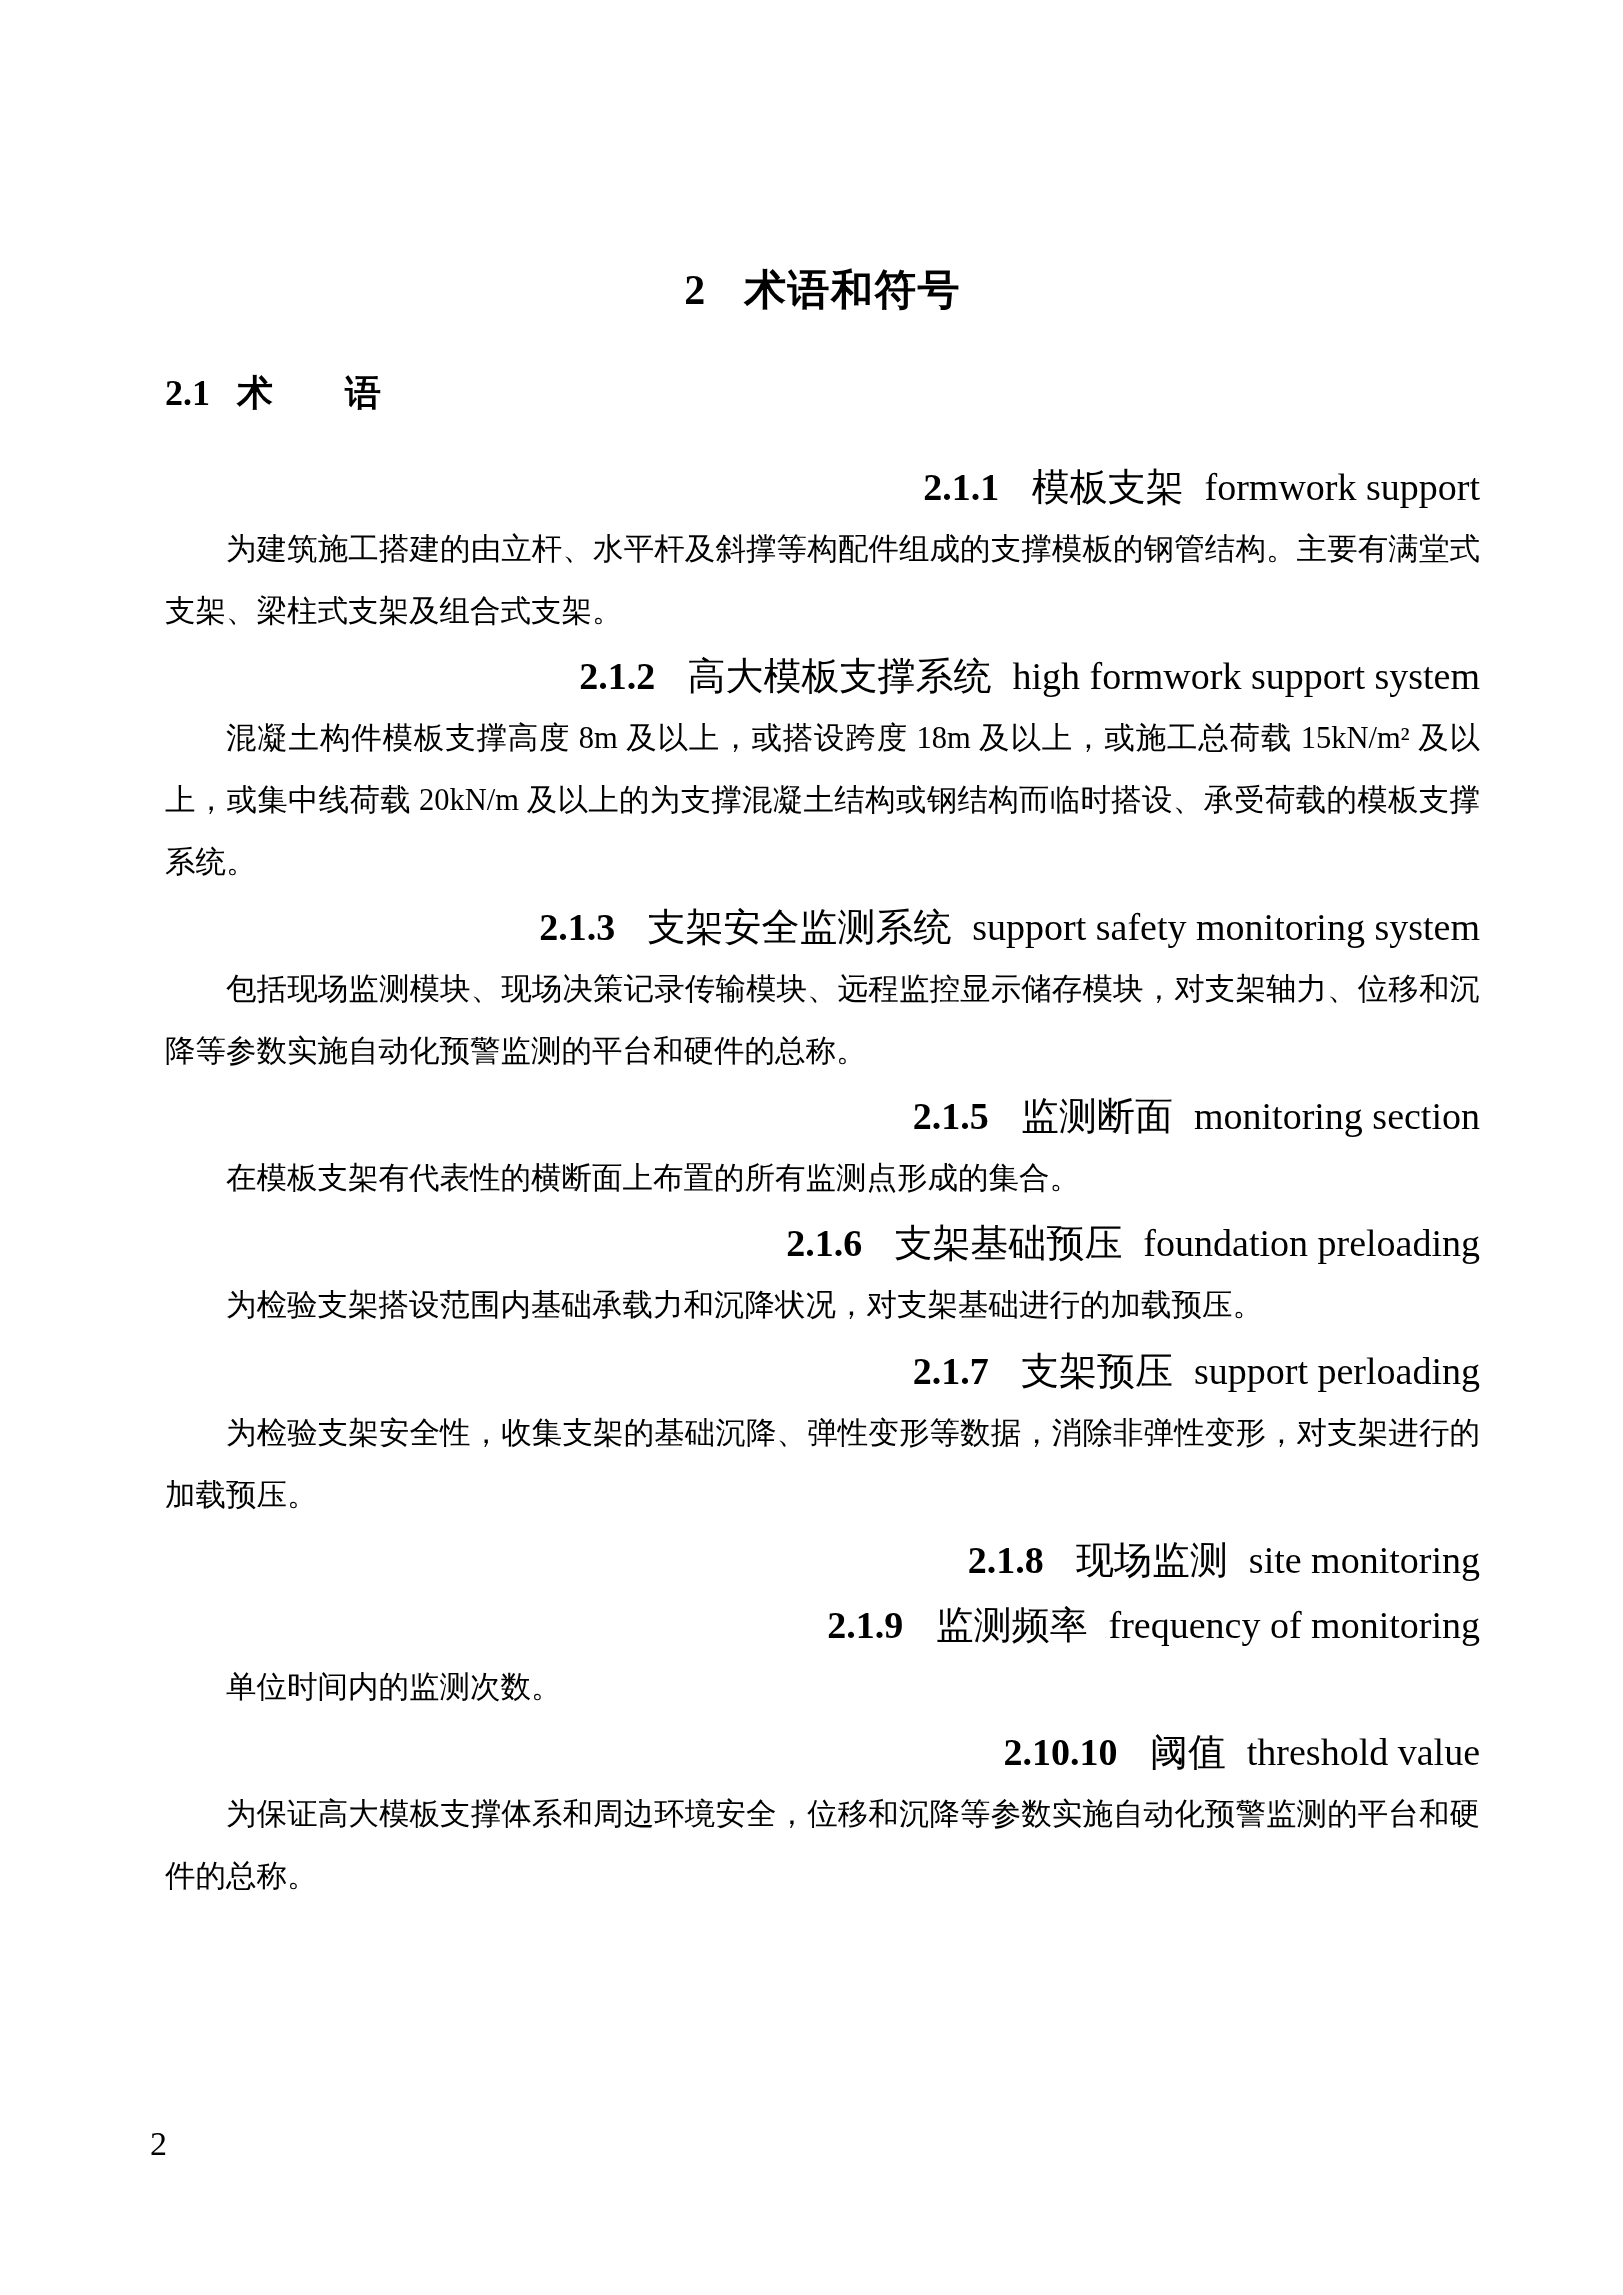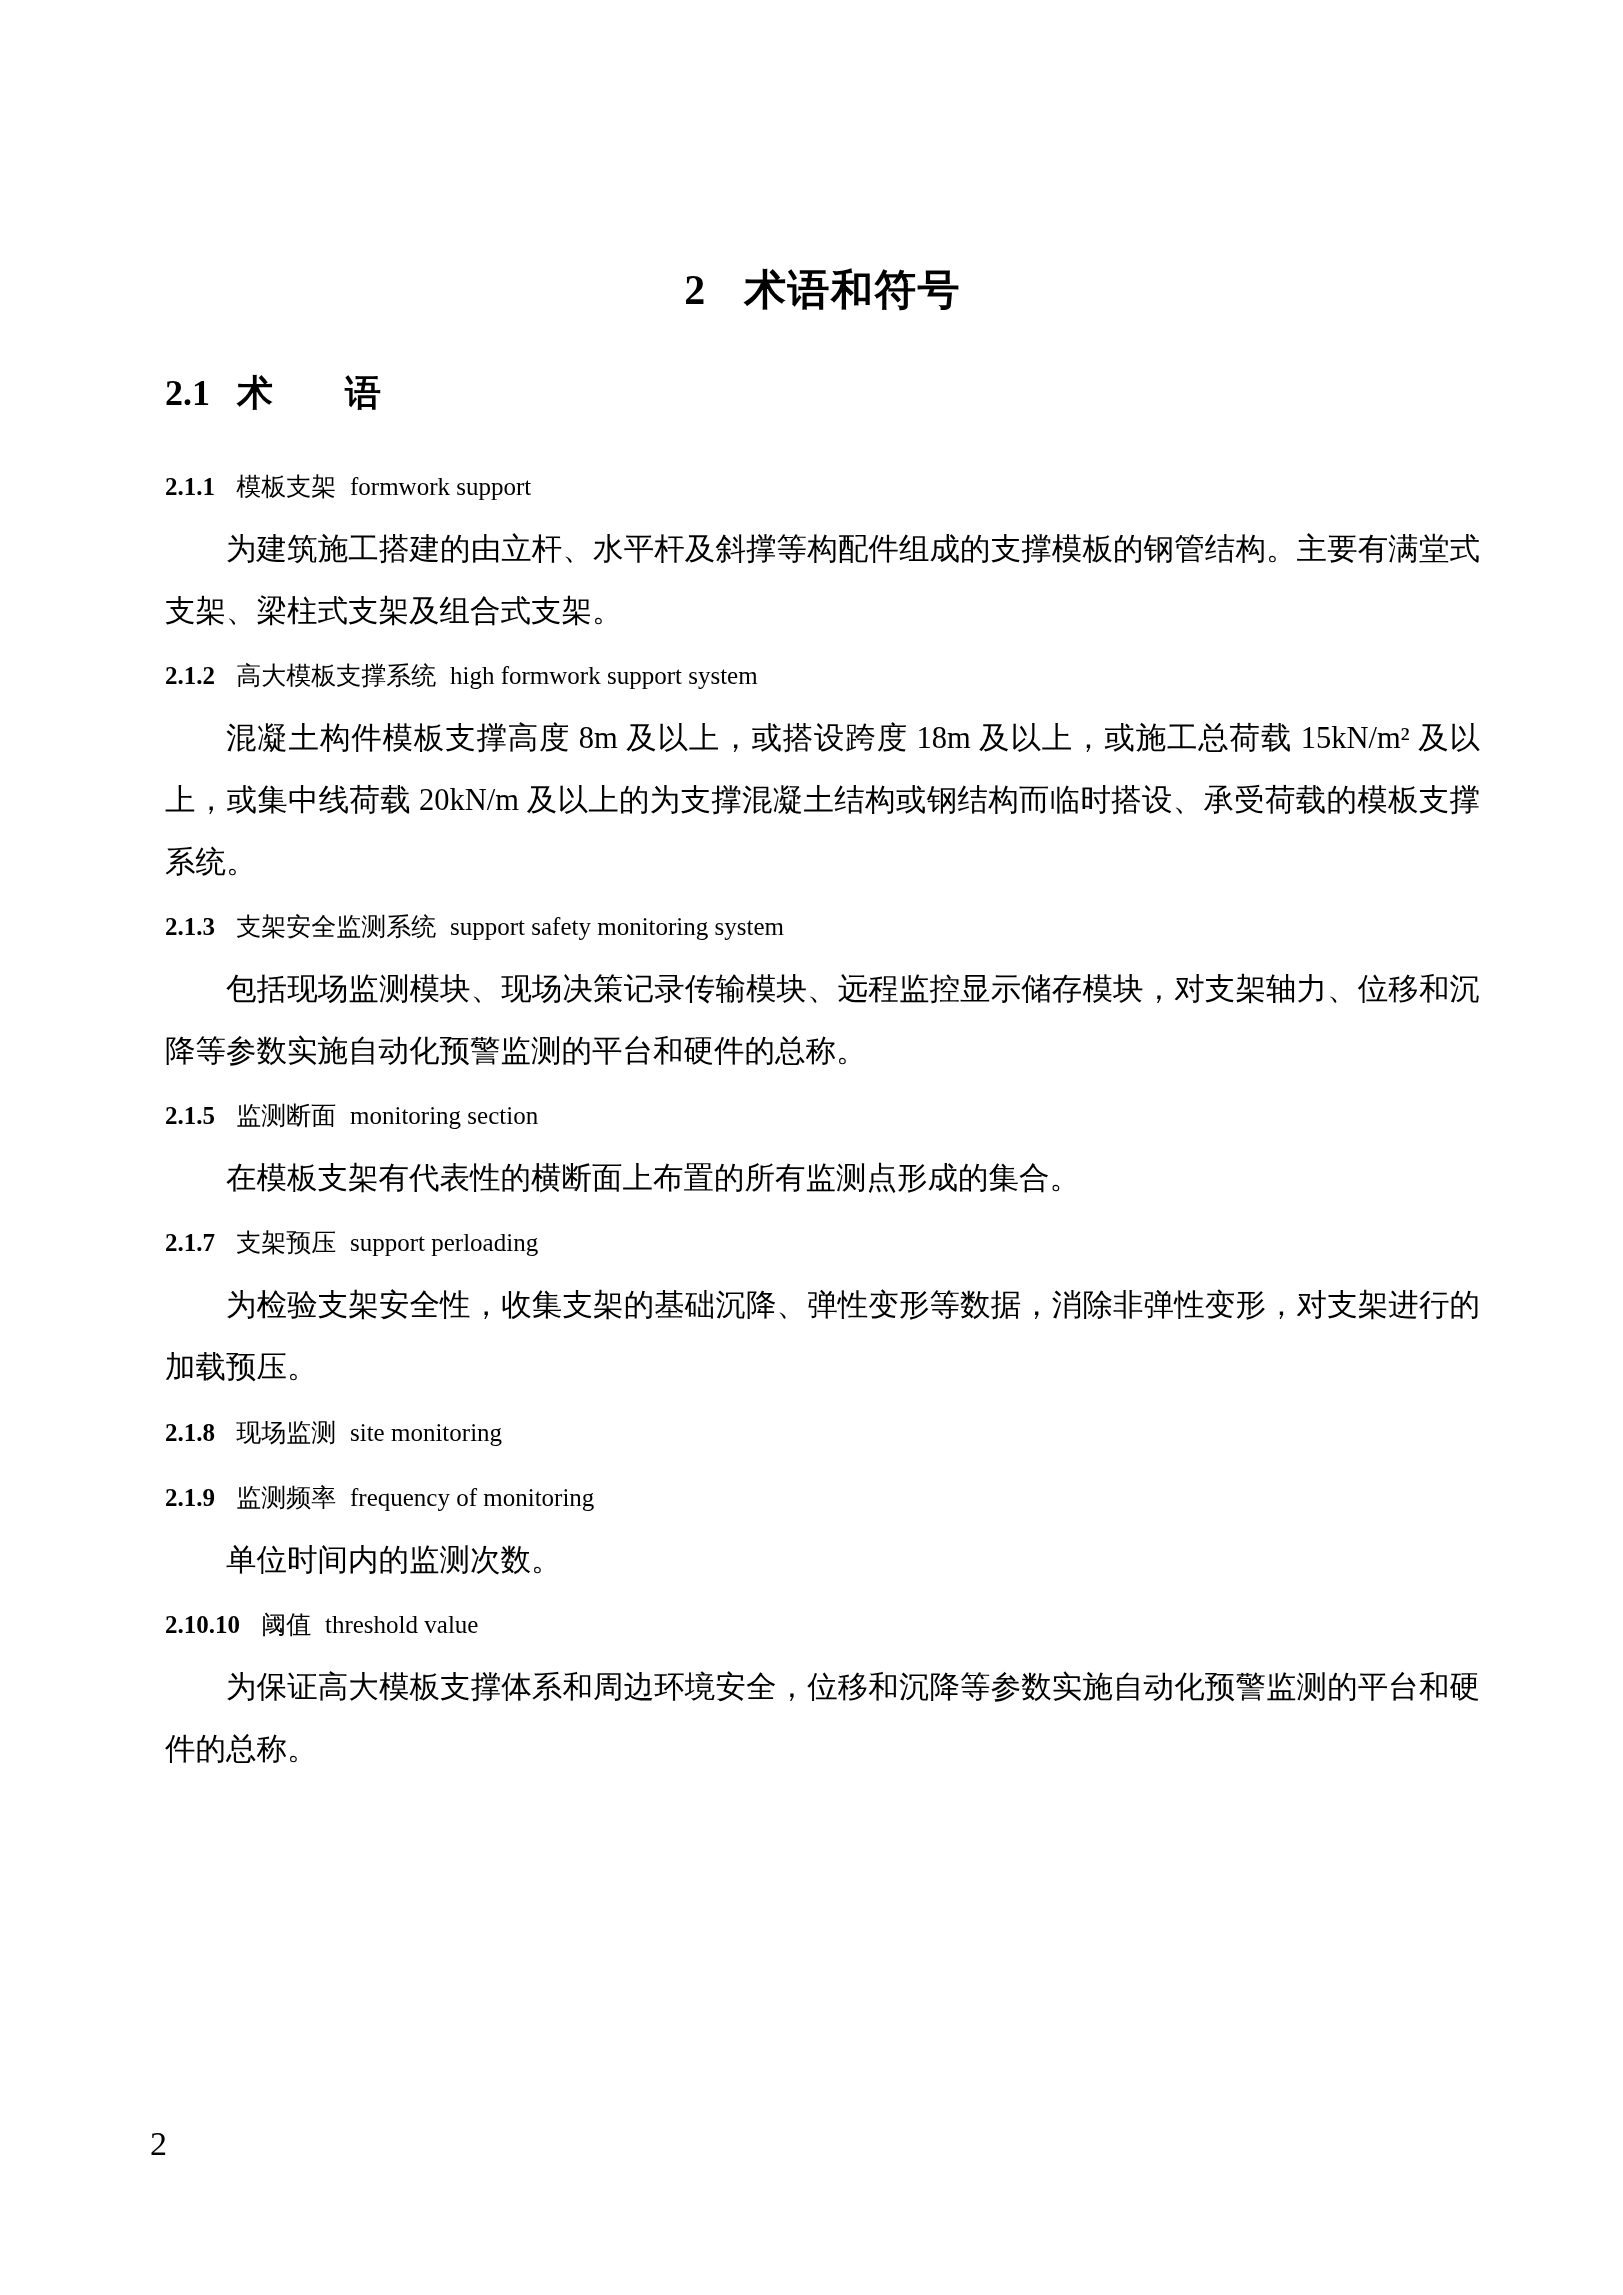--- a/index.html
+++ b/index.html
@@ -46,24 +46,25 @@
   .section-number {
     margin-right: 0.75em;
   }
   .terms {
     margin-top: 40px;
   }
   .term-entry {
     margin: 0;
   }
   .term-heading {
-    font-size: 25px;
+    font-size: 38px;
     line-height: 62px;
     margin: 3.2px 0 0 0;
     font-weight: normal;
+    text-align: right;
   }
   .term-number {
     font-weight: bold;
     margin-right: 0.85em;
   }
   .term-name-zh {
     margin-right: 0.55em;
   }
   .term-name-en {
     margin-right: 0;
@@ -109,20 +110,24 @@
         <h3 class="term-heading"><span class="term-number">2.1.3</span><span class="term-name-zh">支架安全监测系统</span><span class="term-name-en">support safety monitoring system</span></h3>
         <p class="term-definition">包括现场监测模块、现场决策记录传输模块、远程监控显示储存模块，对支架轴力、位移和沉降等参数实施自动化预警监测的平台和硬件的总称。</p>
       </section>
 
 
       <section class="term-entry">
         <h3 class="term-heading"><span class="term-number">2.1.5</span><span class="term-name-zh">监测断面</span><span class="term-name-en">monitoring section</span></h3>
         <p class="term-definition">在模板支架有代表性的横断面上布置的所有监测点形成的集合。</p>
       </section>
 
+      <section class="term-entry">
+        <h3 class="term-heading"><span class="term-number">2.1.6</span><span class="term-name-zh">支架基础预压</span><span class="term-name-en">foundation preloading</span></h3>
+        <p class="term-definition">为检验支架搭设范围内基础承载力和沉降状况，对支架基础进行的加载预压。</p>
+      </section>
 
       <section class="term-entry">
         <h3 class="term-heading"><span class="term-number">2.1.7</span><span class="term-name-zh">支架预压</span><span class="term-name-en">support perloading</span></h3>
         <p class="term-definition">为检验支架安全性，收集支架的基础沉降、弹性变形等数据，消除非弹性变形，对支架进行的加载预压。</p>
       </section>
 
       <section class="term-entry">
         <h3 class="term-heading"><span class="term-number">2.1.8</span><span class="term-name-zh">现场监测</span><span class="term-name-en">site monitoring</span></h3>
       </section>
 

